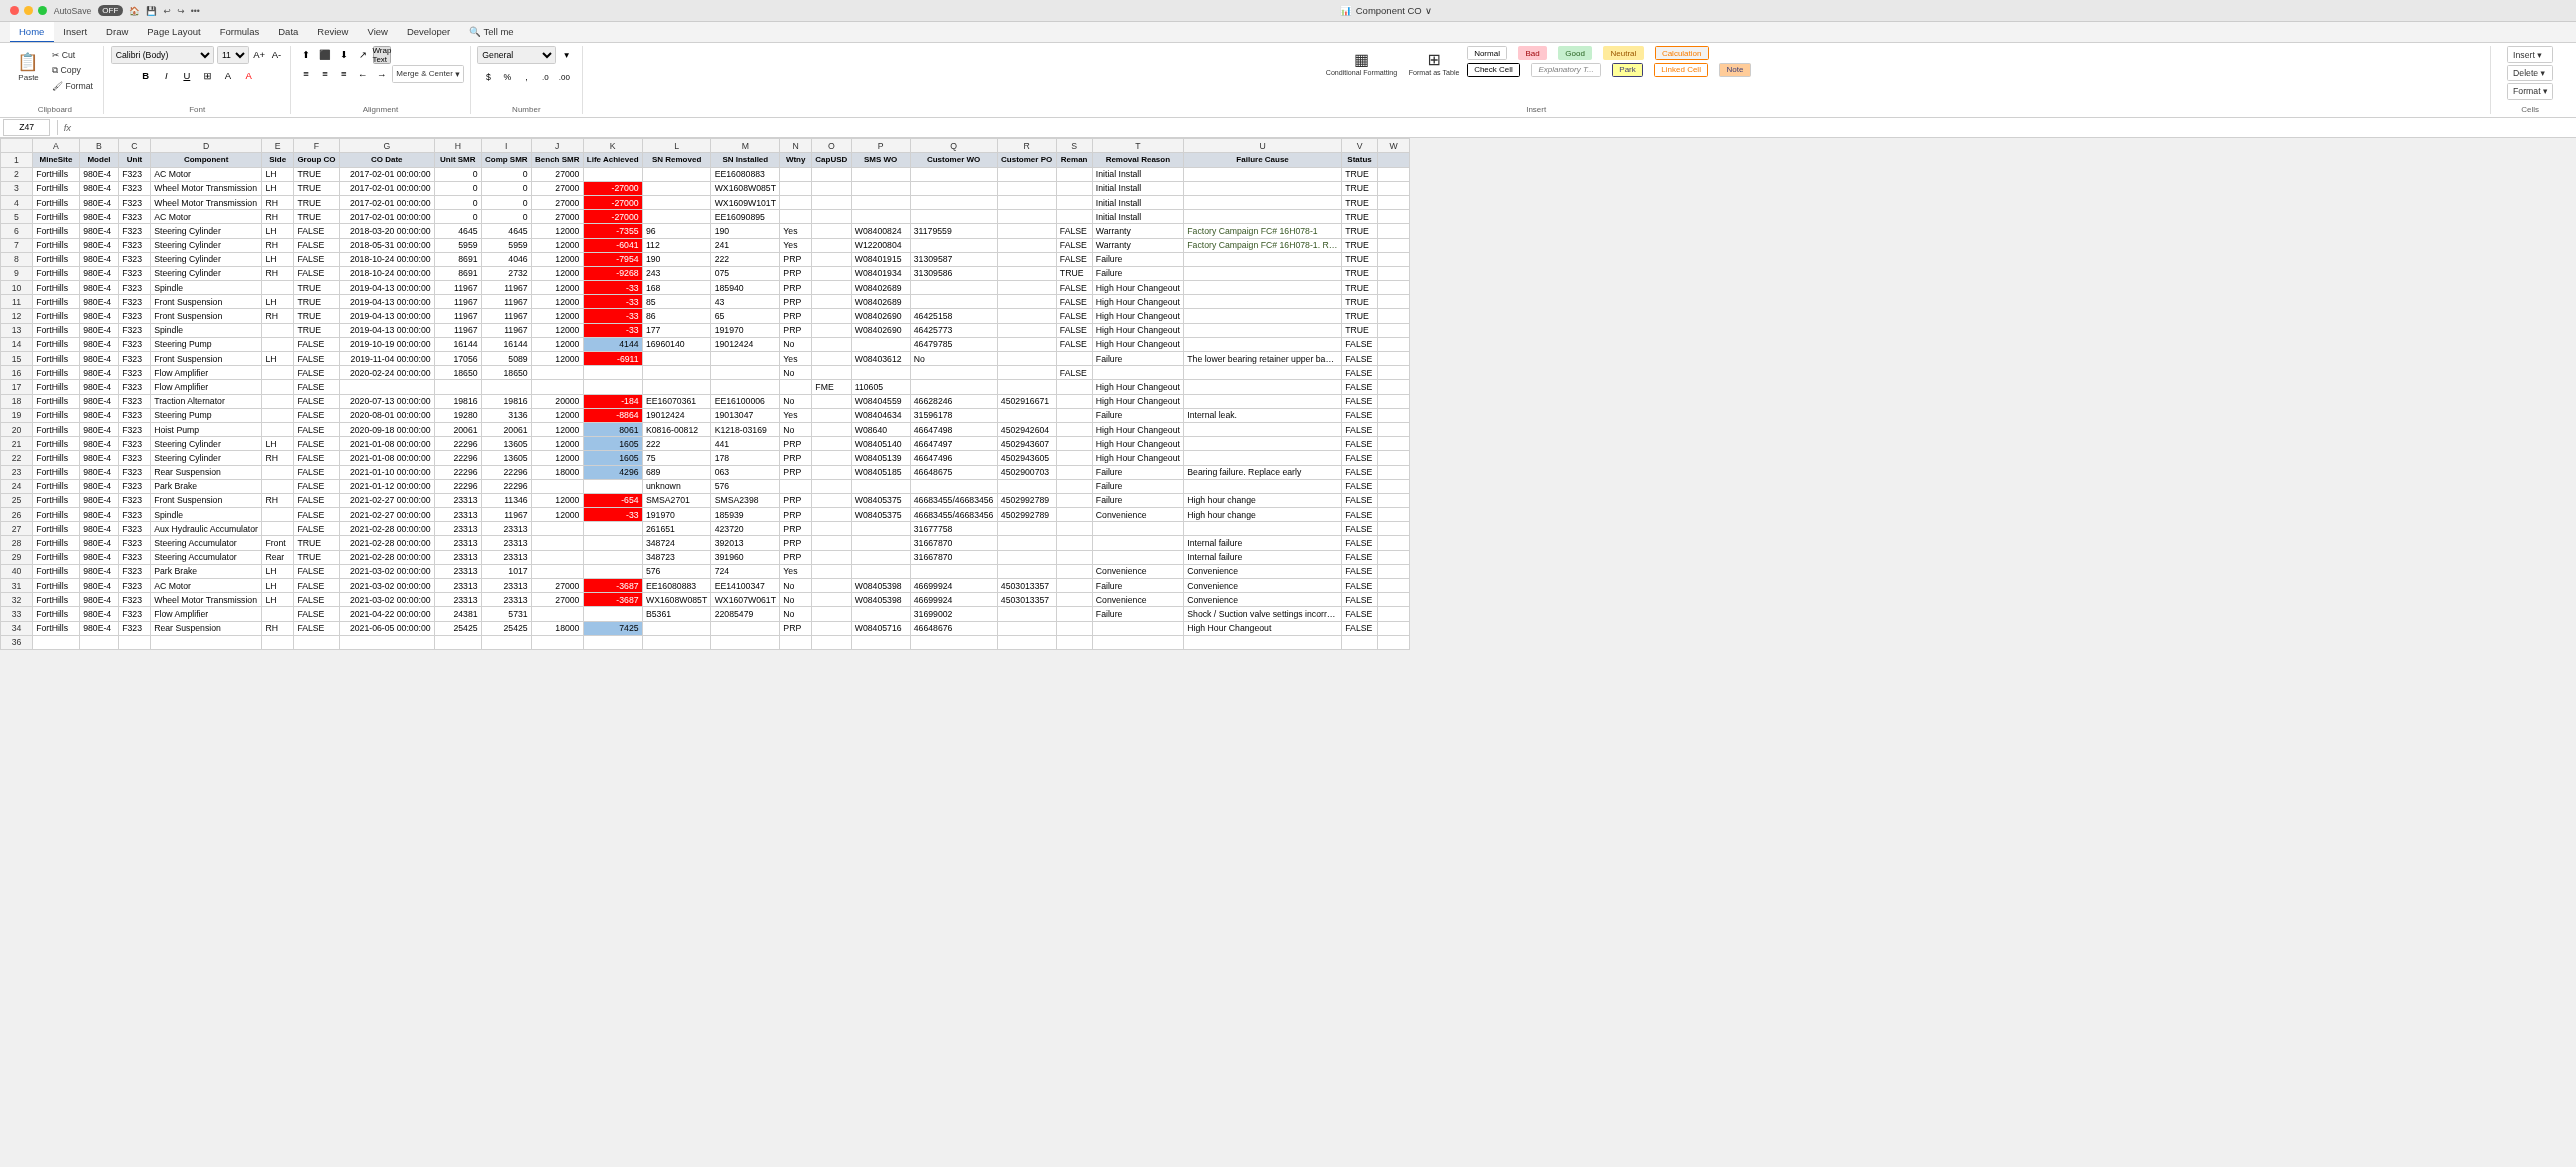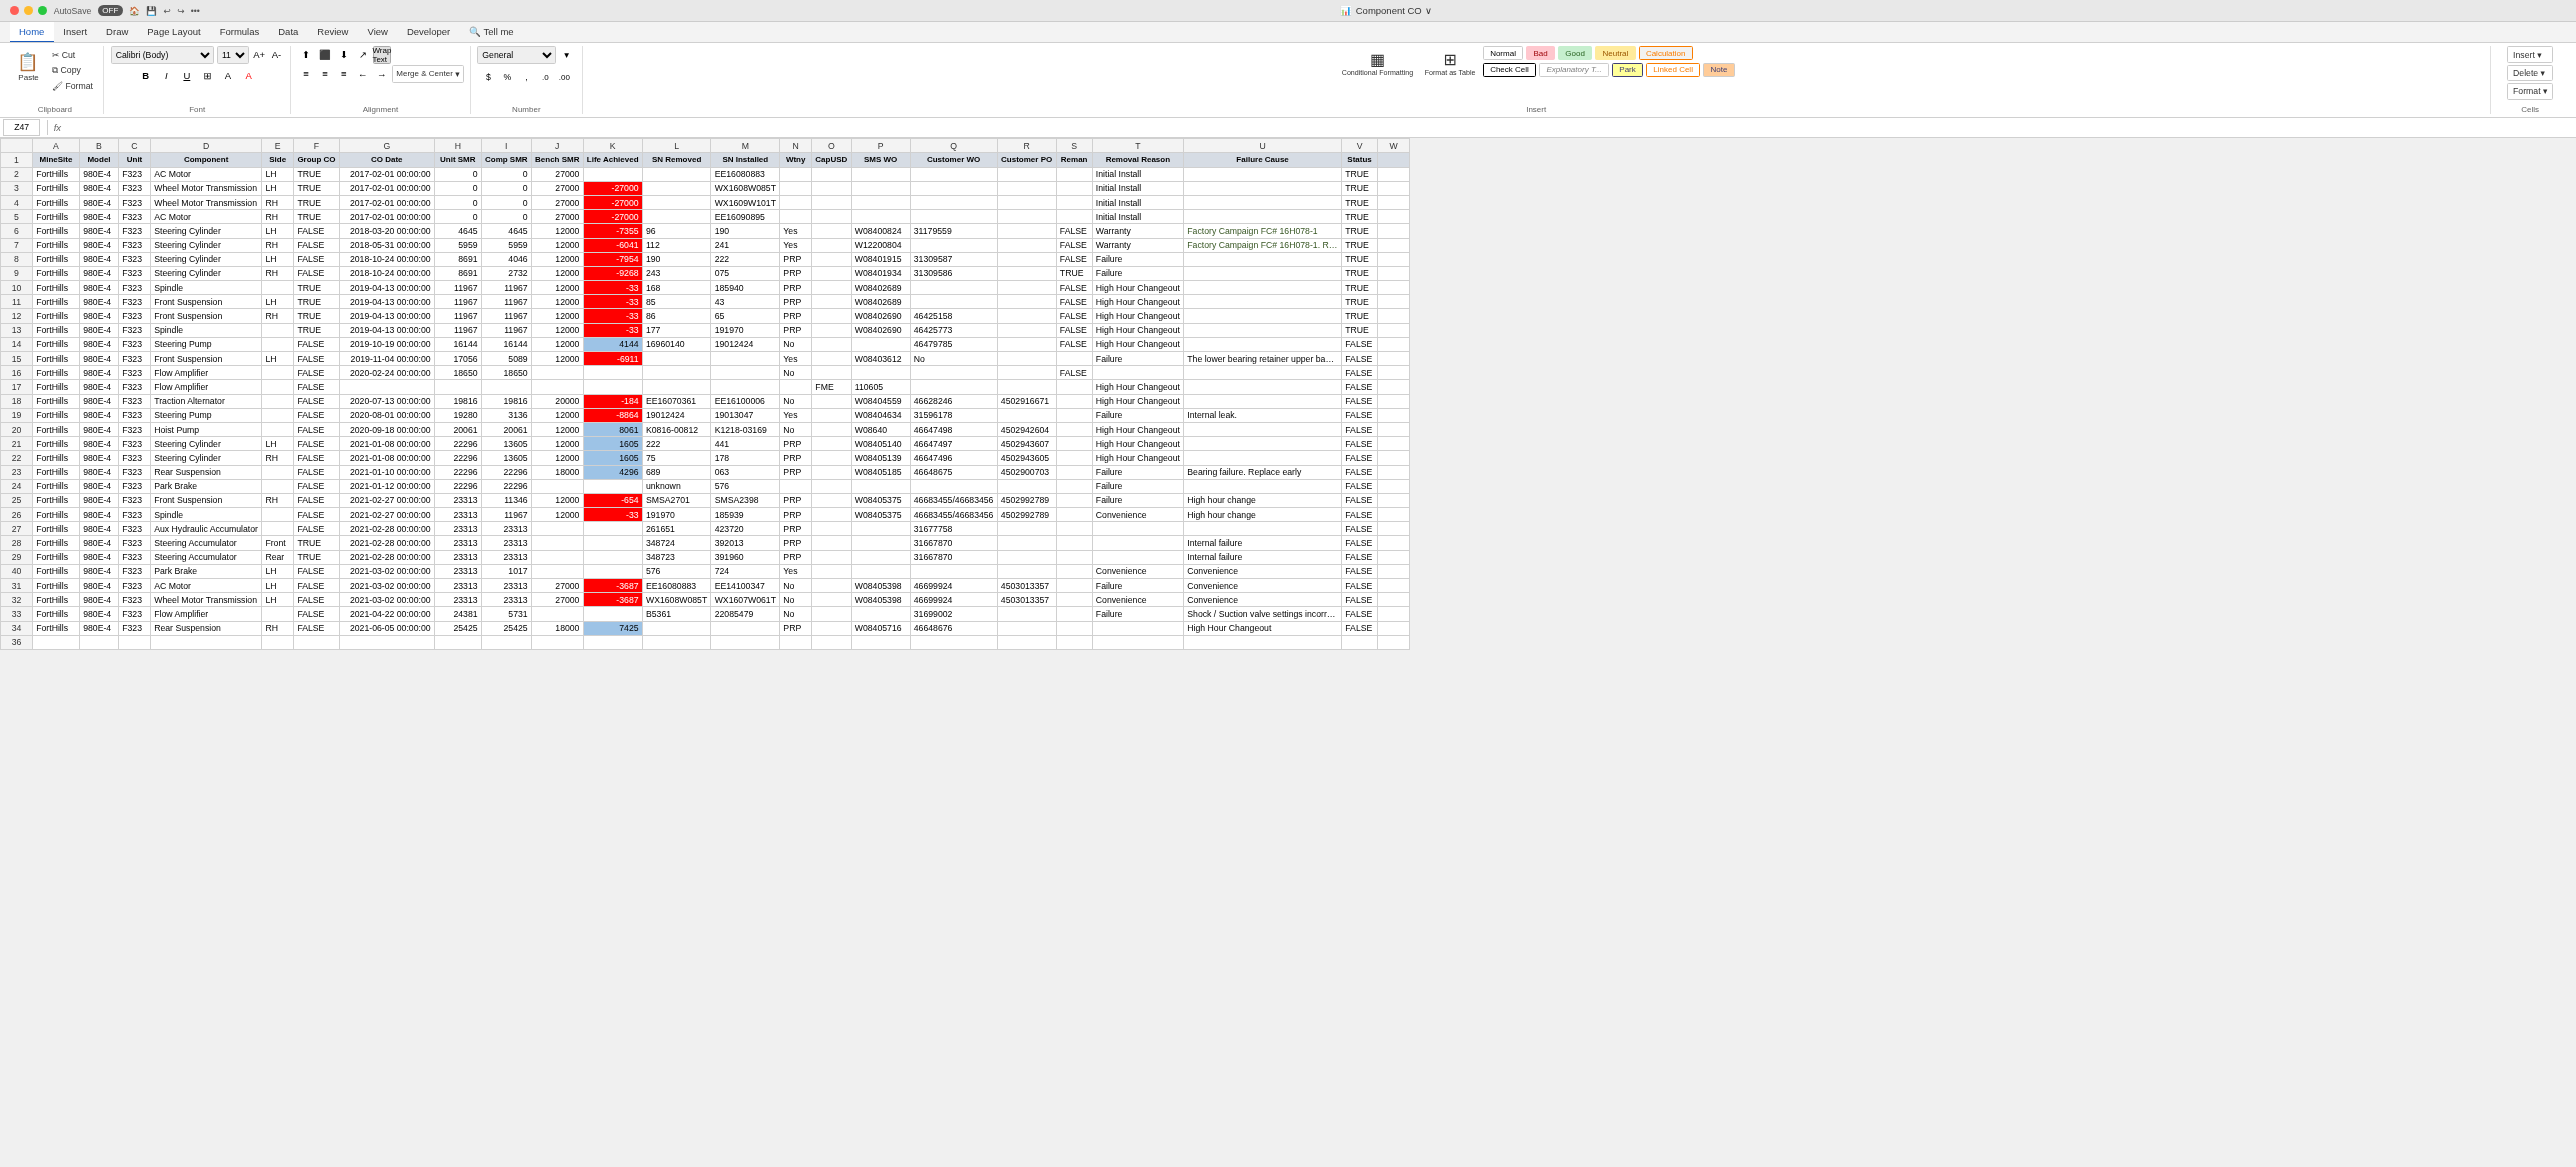--- a/index.html
+++ b/index.html
@@ -57,21 +57,21 @@
     .style-neutral { background: #ffeb9c; color: #9c5700; border-color: #ffeb9c; }
     .style-calc { background: #f2f2f2; color: #fa7d00; border-color: #fa7d00; }
     .style-check { background: #fff; color: #000; border: 0.8px solid #000; }
     .style-explanatory { background: #fff; color: #7f7f7f; font-style: italic; }
     .style-input { background: #ffff99; color: #3f3f76; border-color: #3f3f76; }
     .style-linked { background: #fff; color: #fa7d00; border-color: #fa7d00; }
     .style-note { background: #ffcc99; color: #3f3f76; }
 
     
     .formula-bar { display: flex; align-items: center; height: 20.5px; background: #fff; border-bottom: 0.8px solid #d0d0d0; padding: 0 3.2px; gap: 3.2px; }
-    .name-box { width: 37px; height: 17.4px; border: 0.8px solid #ccc; font-size: 8.7px; padding: 0 2px; text-align: center; }
+    .name-box { width: 47px; height: 17.4px; border: 0.8px solid #ccc; font-size: 8.7px; padding: 0 2px; text-align: center; }
     .formula-divider { width: 0.8px; height: 14.2px; background: #ccc; margin: 0 3.2px; }
     .fx-label { font-size: 9.5px; color: #666; font-style: italic; }
     .formula-input { flex: 1; height: 17.4px; border: none; font-size: 8.7px; outline: none; }
 
     
     .spreadsheet-container { overflow: auto; height: calc(100vh - 158px); }
     .spreadsheet { border-collapse: collapse; font-size: 8.7px; white-space: nowrap; }
     
     .spreadsheet th, .spreadsheet td { border: 0.8px solid #d0d0d0; padding: 0 3.2px; height: 14.2px; min-width: 32px; max-width: 158px; overflow: hidden; text-overflow: ellipsis; }
     
@@ -93,21 +93,21 @@
     .cell-header-row { background: #d6dce4; font-weight: bold; font-size: 8px; text-align: center; }
 
     .wrap-text-btn { background: #e0e0e0; border: 0.8px solid #aaa; }
 
     
     .cond-format-block { display: flex; flex-direction: column; align-items: center; justify-content: center; min-width: 44px; padding: 3.2px; }
     .cond-format-icon { font-size: 16px; }
 
     
     .insert-delete-group { display: flex; flex-direction: column; gap: 1.6px; }
-    .styles-row { display: flex; gap: 3px; }
+    .styles-row { display: flex; gap: 11px; }
   </style>
 </head>
 <body>
 
 <div class="title-bar">
   <div class="traffic-lights">
     <div class="tl tl-red"></div>
     <div class="tl tl-yellow"></div>
     <div class="tl tl-green"></div>
   </div>

